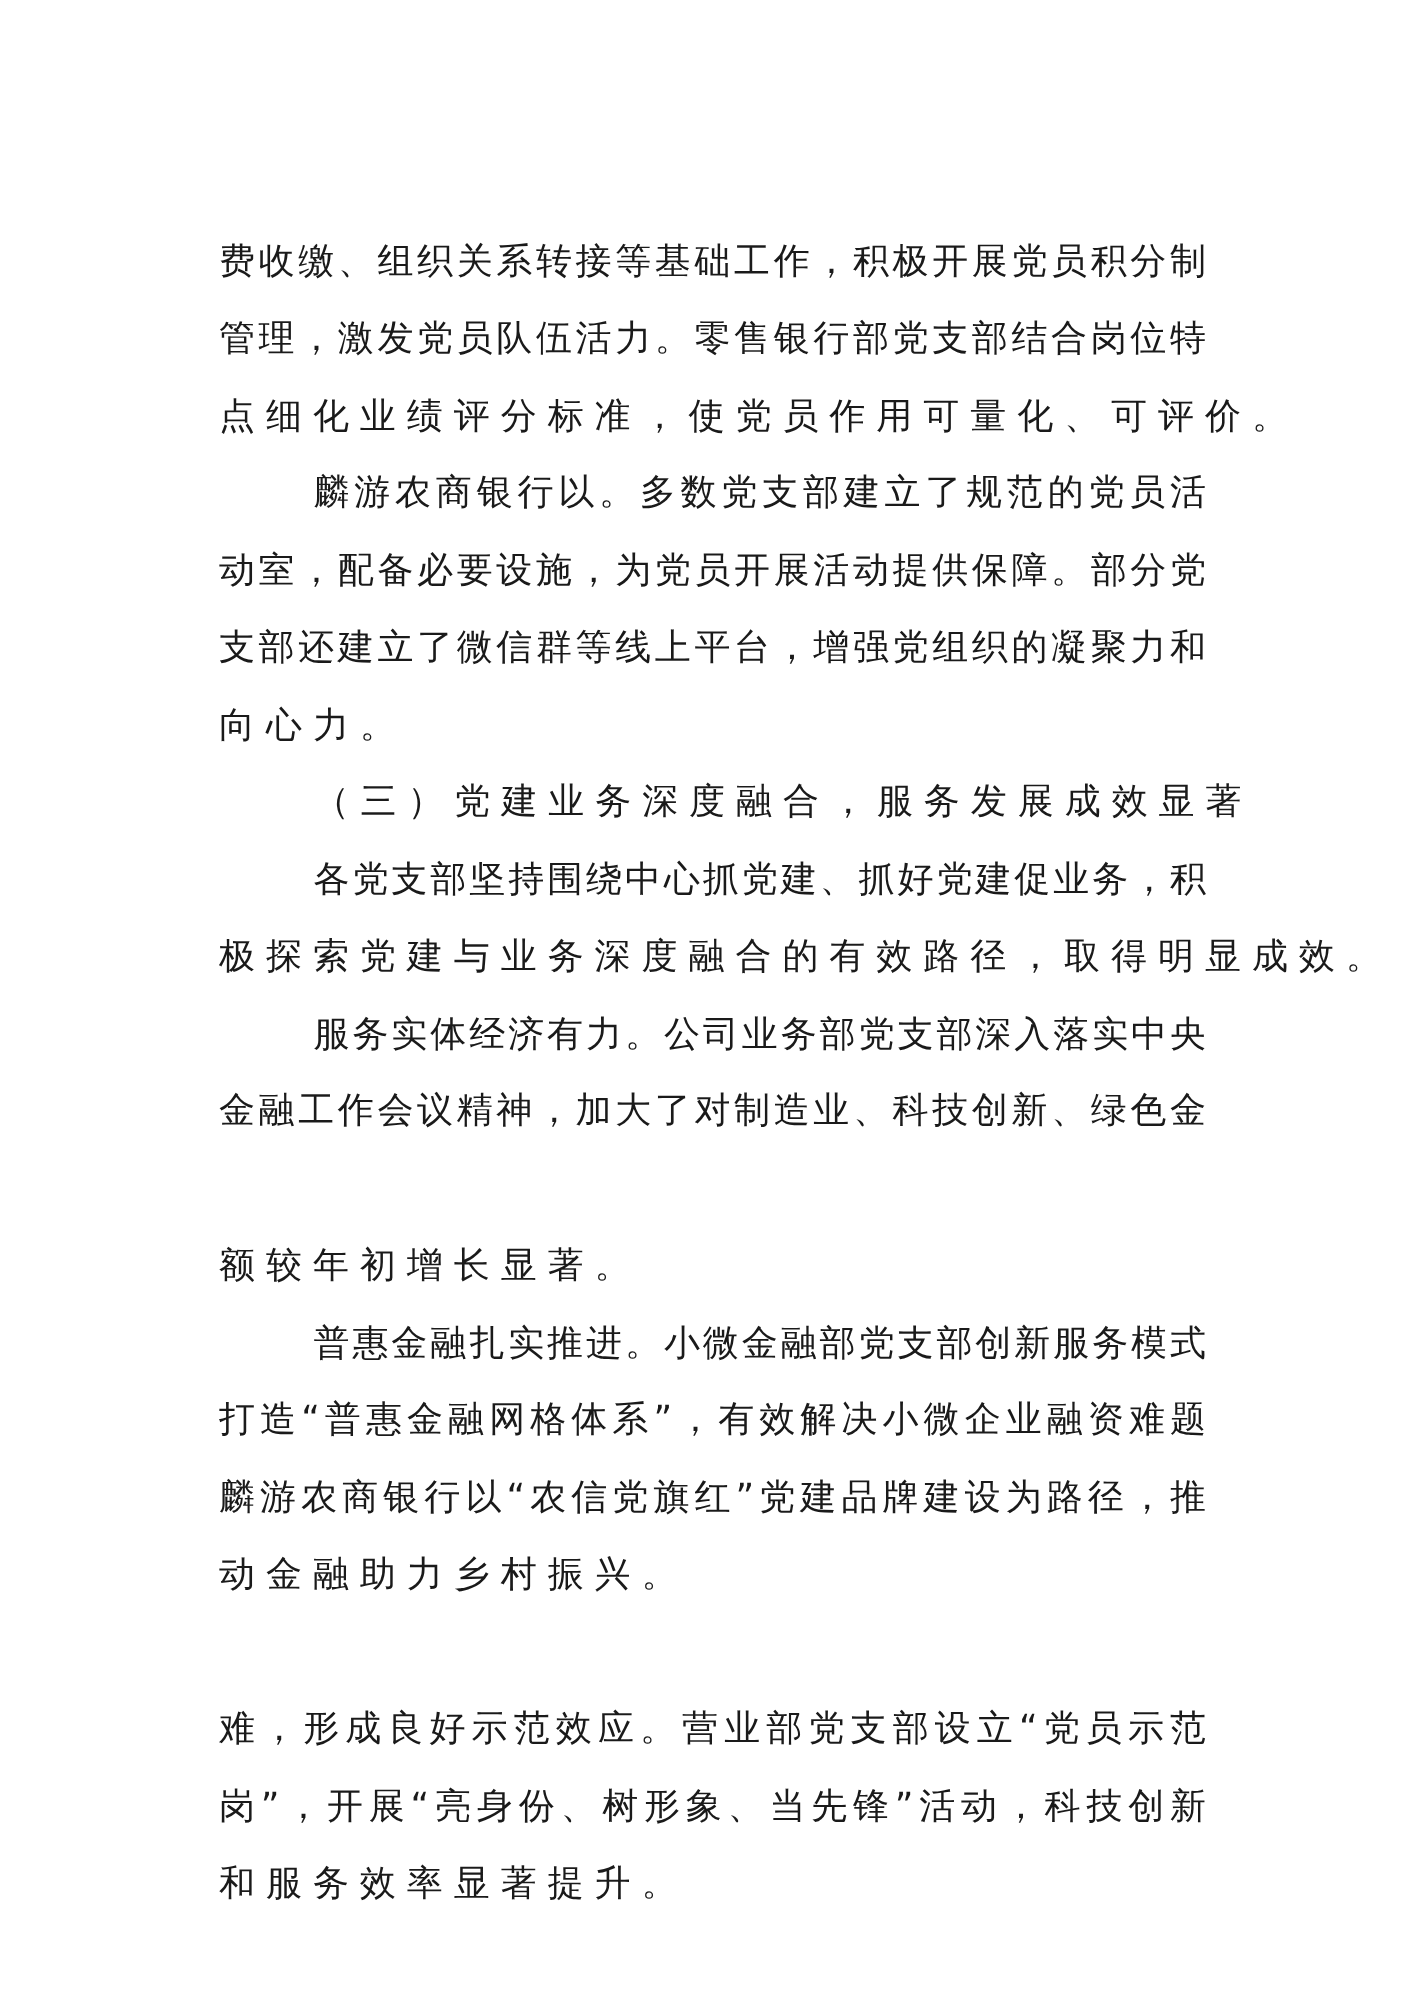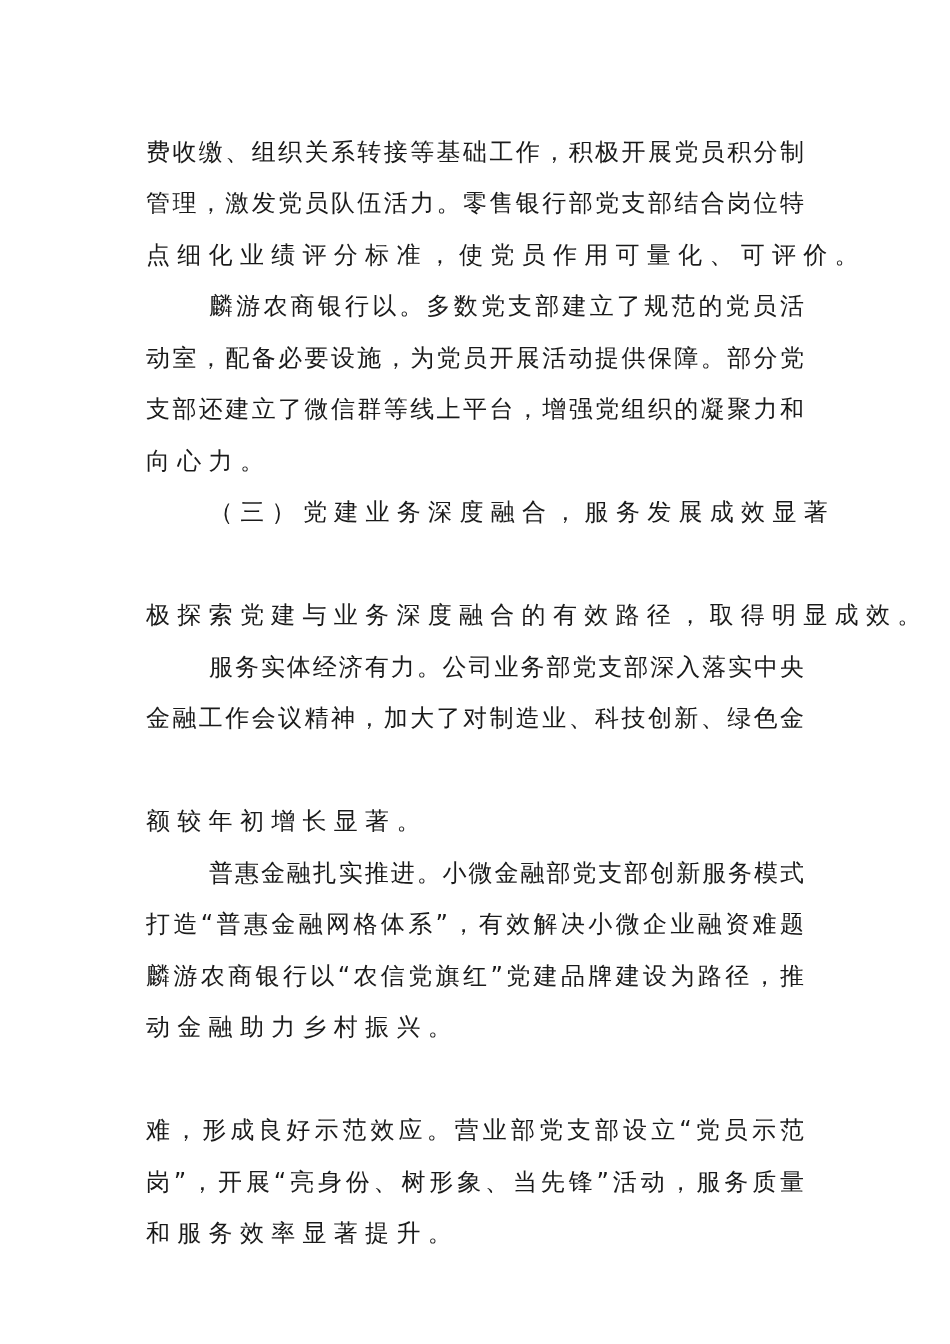--- a/index.html
+++ b/index.html
@@ -27,20 +27,21 @@
       position: absolute;
       left: 146px;
       width: 658px;
       height: 30px;
       font-size: 24px;
       line-height: 30px;
       white-space: nowrap;
       text-align: justify;
       text-align-last: justify;
       letter-spacing: 0;
+      margin-top: 22px;
     }
     .line.last {
       text-align-last: left;
       letter-spacing: 7.3px;
     }
     .line.indent {
       left: 209px;
       width: 595px;
     }
     .line.heading {
@@ -59,28 +60,29 @@
   <div class="line" style="top:188px">管理，激发党员队伍活力。零售银行部党支部结合岗位特</div>
   <div class="line last" style="top:240px">点细化业绩评分标准，使党员作用可量化、可评价。</div>
 
   <div class="line indent" style="top:291px">麟游农商银行以。多数党支部建立了规范的党员活</div>
   <div class="line" style="top:343px">动室，配备必要设施，为党员开展活动提供保障。部分党</div>
   <div class="line" style="top:394px">支部还建立了微信群等线上平台，增强党组织的凝聚力和</div>
   <div class="line last" style="top:446px">向心力。</div>
 
   <div class="line heading" style="top:497px">（三）党建业务深度融合，服务发展成效显著</div>
 
+  <div class="line indent" style="top:549px">各党支部坚持围绕中心抓党建、抓好党建促业务，积</div>
   <div class="line indent" style="top:652px">服务实体经济有力。公司业务部党支部深入落实中央</div>
 
   <div class="line last" style="top:600px">极探索党建与业务深度融合的有效路径，取得明显成效。</div>
   <div class="line" style="top:703px">金融工作会议精神，加大了对制造业、科技创新、绿色金</div>
   <div class="line last" style="top:806px">额较年初增长显著。</div>
 
   <div class="line indent" style="top:858px">普惠金融扎实推进。小微金融部党支部创新服务模式</div>
   <div class="line" style="top:909px">打造“普惠金融网格体系”，有效解决小微企业融资难题</div>
   <div class="line" style="top:961px">麟游农商银行以“农信党旗红”党建品牌建设为路径，推</div>
   <div class="line last" style="top:1012px">动金融助力乡村振兴。</div>
 
   <div class="line" style="top:1115px">难，形成良好示范效应。营业部党支部设立“党员示范</div>
-  <div class="line" style="top:1167px">岗”，开展“亮身份、树形象、当先锋”活动，服务质量</div>
+  <div class="line" style="top:1167px">岗”，开展“亮身份、树形象、当先锋”活动，科技创新</div>
   <div class="line last" style="top:1218px">和服务效率显著提升。</div>
 
 </div>
 
 </body></html>

